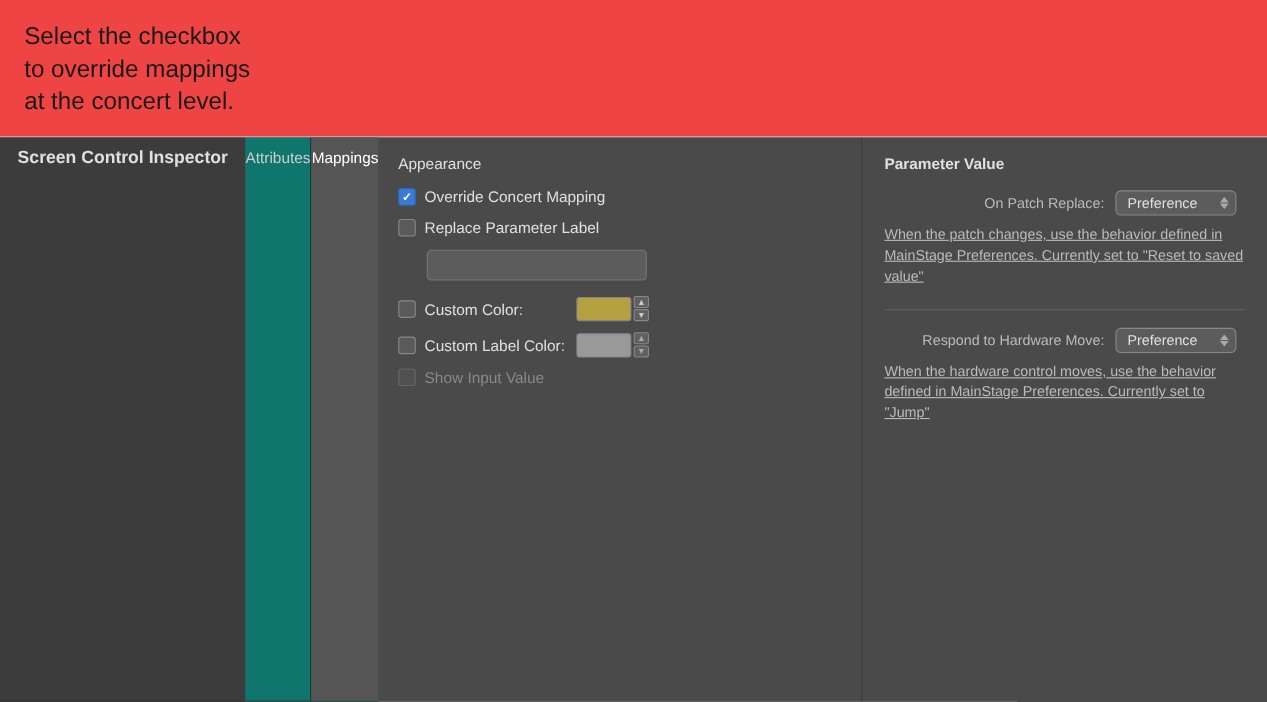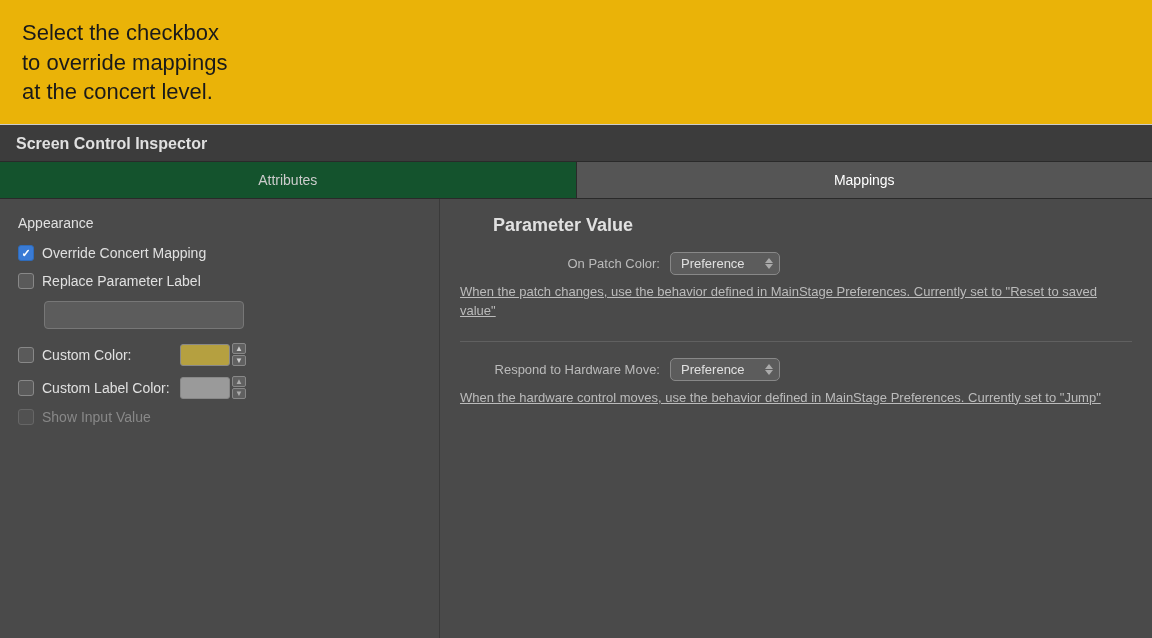--- a/index.html
+++ b/index.html
@@ -6,56 +6,56 @@
     body {
       width: 1152px;
       height: 638px;
       overflow: hidden;
       font-family: -apple-system, "Helvetica Neue", Arial, sans-serif;
       background: #f0f0f0;
     }
 
     
     .tooltip-area {
-      background: #eab308;
+      background: #ef4444;
       padding: 18px 18px 14px 22px;
       min-height: 125px;
       border-bottom: 1px solid #ccc;
     }
     .tooltip-text {
       font-size: 22px;
       color: #1a1a1a;
       line-height: 1.35;
     }
 
     
     .inspector {
       background: #4a4a4a;
       width: 100%;
       height: calc(638px - 125px);
       display: flex;
-      flex-direction: column;
+      flex-direction: row;
     }
 
     
     .inspector-header {
       background: #3c3c3c;
       padding: 10px 16px 8px 16px;
       border-bottom: 1px solid #2a2a2a;
     }
     .inspector-title {
       color: #e0e0e0;
       font-size: 16px;
       font-weight: 600;
     }
 
     
     .tabs-row {
       display: flex;
-      background: #14532d;
+      background: #0f766e;
       border-bottom: 1px solid #2a2a2a;
     }
     .tab {
       flex: 1;
       text-align: center;
       padding: 10px 0;
       font-size: 14px;
       color: #cccccc;
       cursor: pointer;
       border-right: 1px solid #2a2a2a;
@@ -184,24 +184,23 @@
 
     
     .right-panel {
       flex: 1;
       padding: 16px 20px;
       background: #4a4a4a;
       overflow-y: auto;
     }
     .param-section-title {
       color: #e0e0e0;
-      font-size: 18px;
+      font-size: 14px;
       font-weight: 700;
       margin-bottom: 16px;
-      margin-left: 33px;
     }
 
     .param-row {
       display: flex;
       align-items: center;
       margin-bottom: 8px;
       gap: 10px;
     }
     .param-row-label {
       color: #bbbbbb;
@@ -323,21 +322,21 @@
         <div class="checkbox" style="opacity:0.45;"></div>
         <span class="checkbox-label disabled">Show Input Value</span>
       </div>
     </div>
 
     <div class="right-panel">
       <div class="param-section-title">Parameter Value</div>
 
       <div class="param-block">
         <div class="param-row">
-          <span class="param-row-label">On Patch Color:</span>
+          <span class="param-row-label">On Patch Replace:</span>
           <div class="dropdown">
             <span class="dropdown-label">Preference</span>
             <div class="dropdown-arrows">
               <div class="arrow-up"></div>
               <div class="arrow-down"></div>
             </div>
           </div>
         </div>
         <div class="param-description">When the patch changes, use the behavior defined in MainStage Preferences. Currently set to "Reset to saved value"</div>
       </div>

